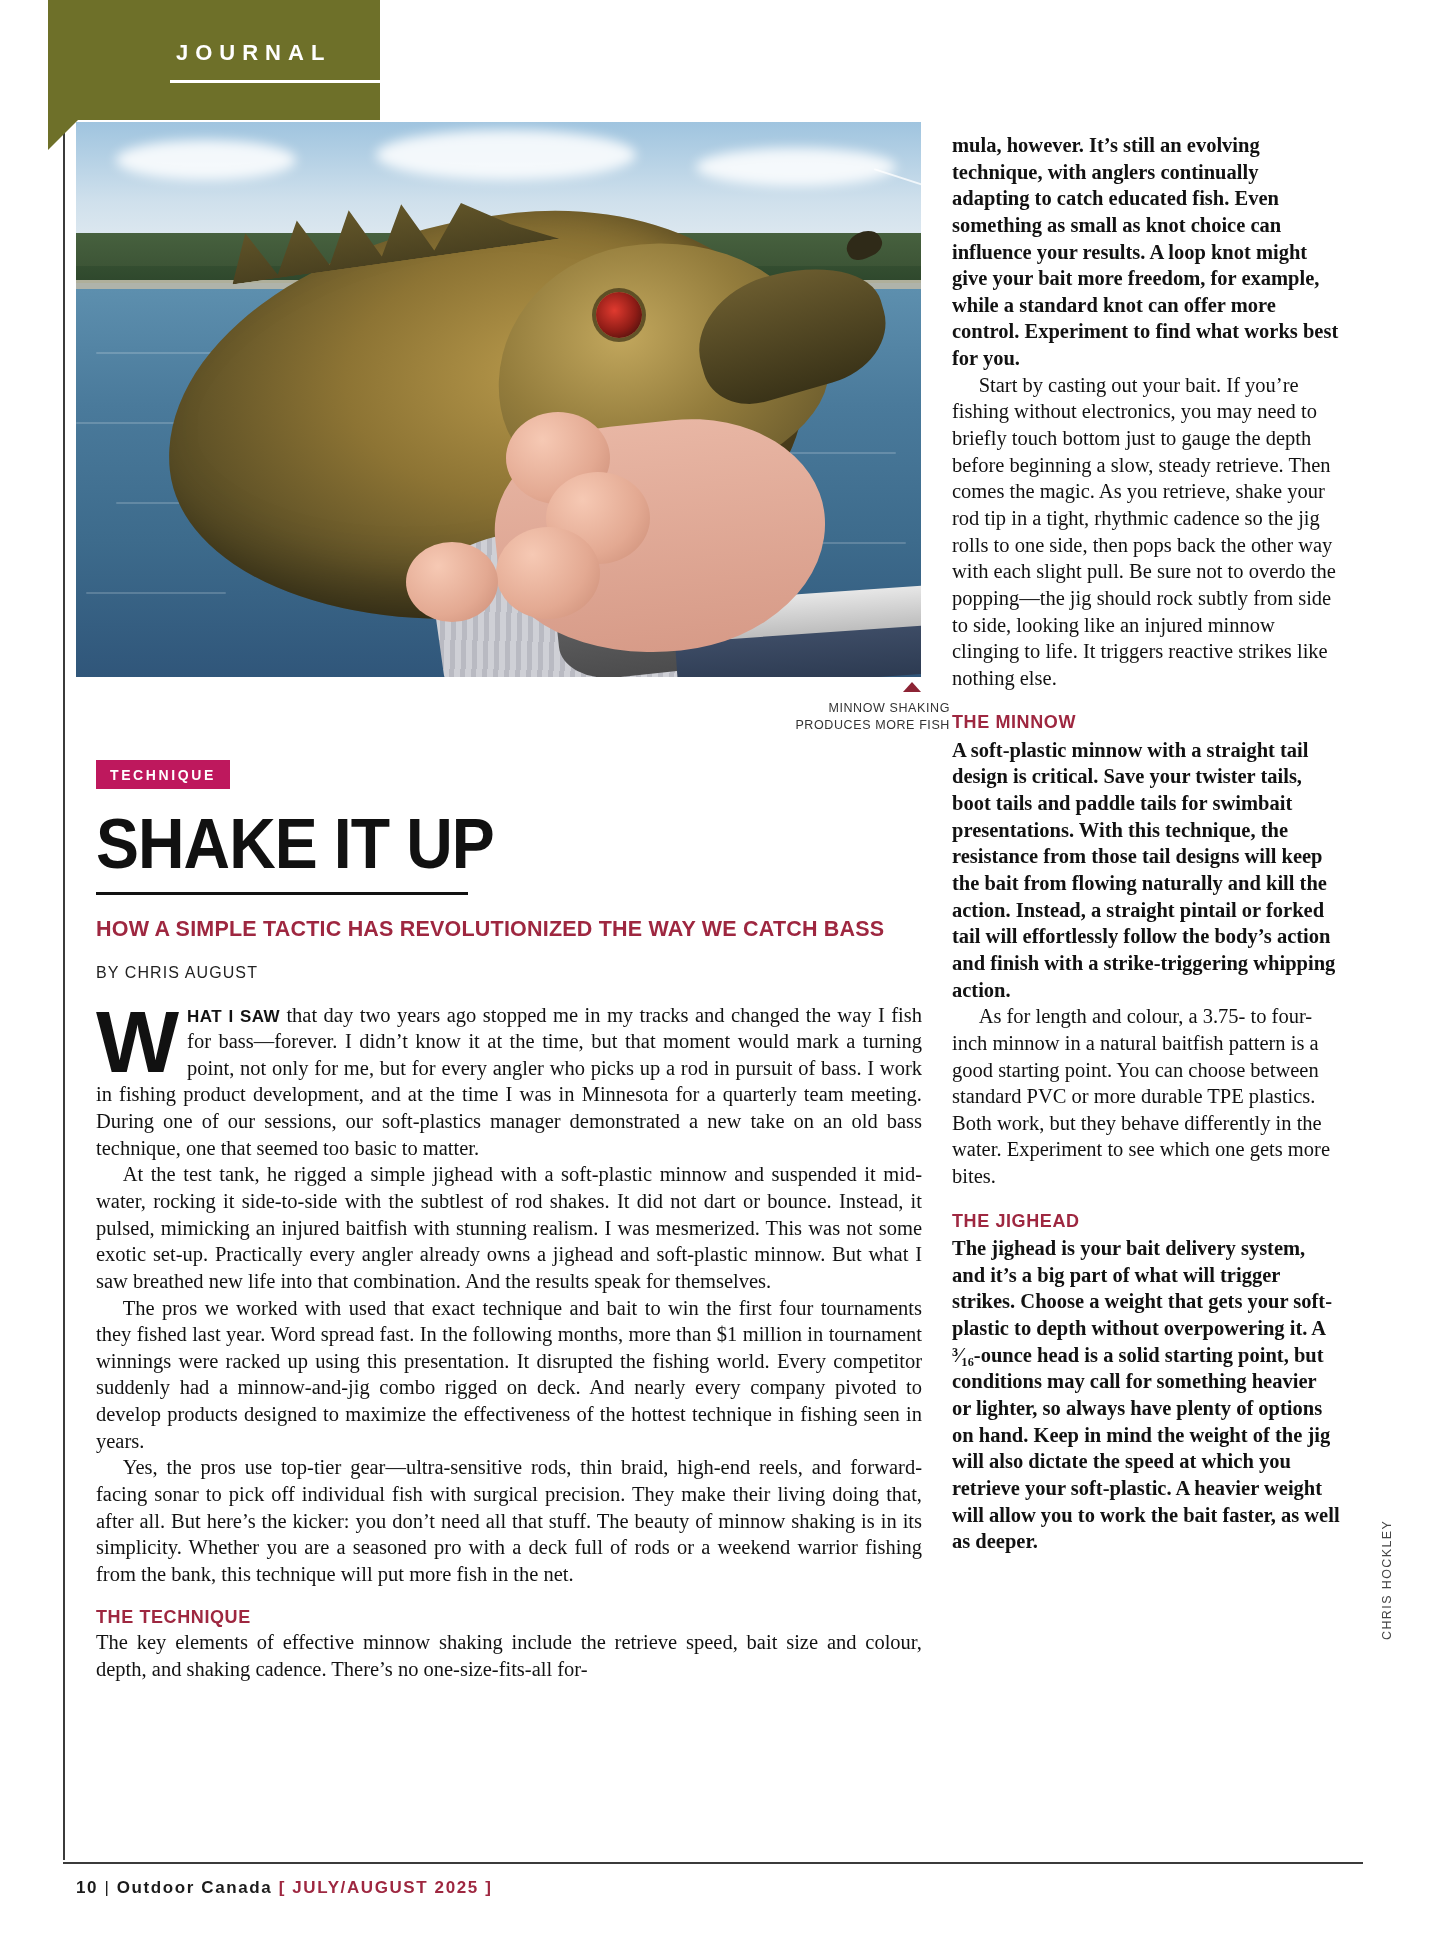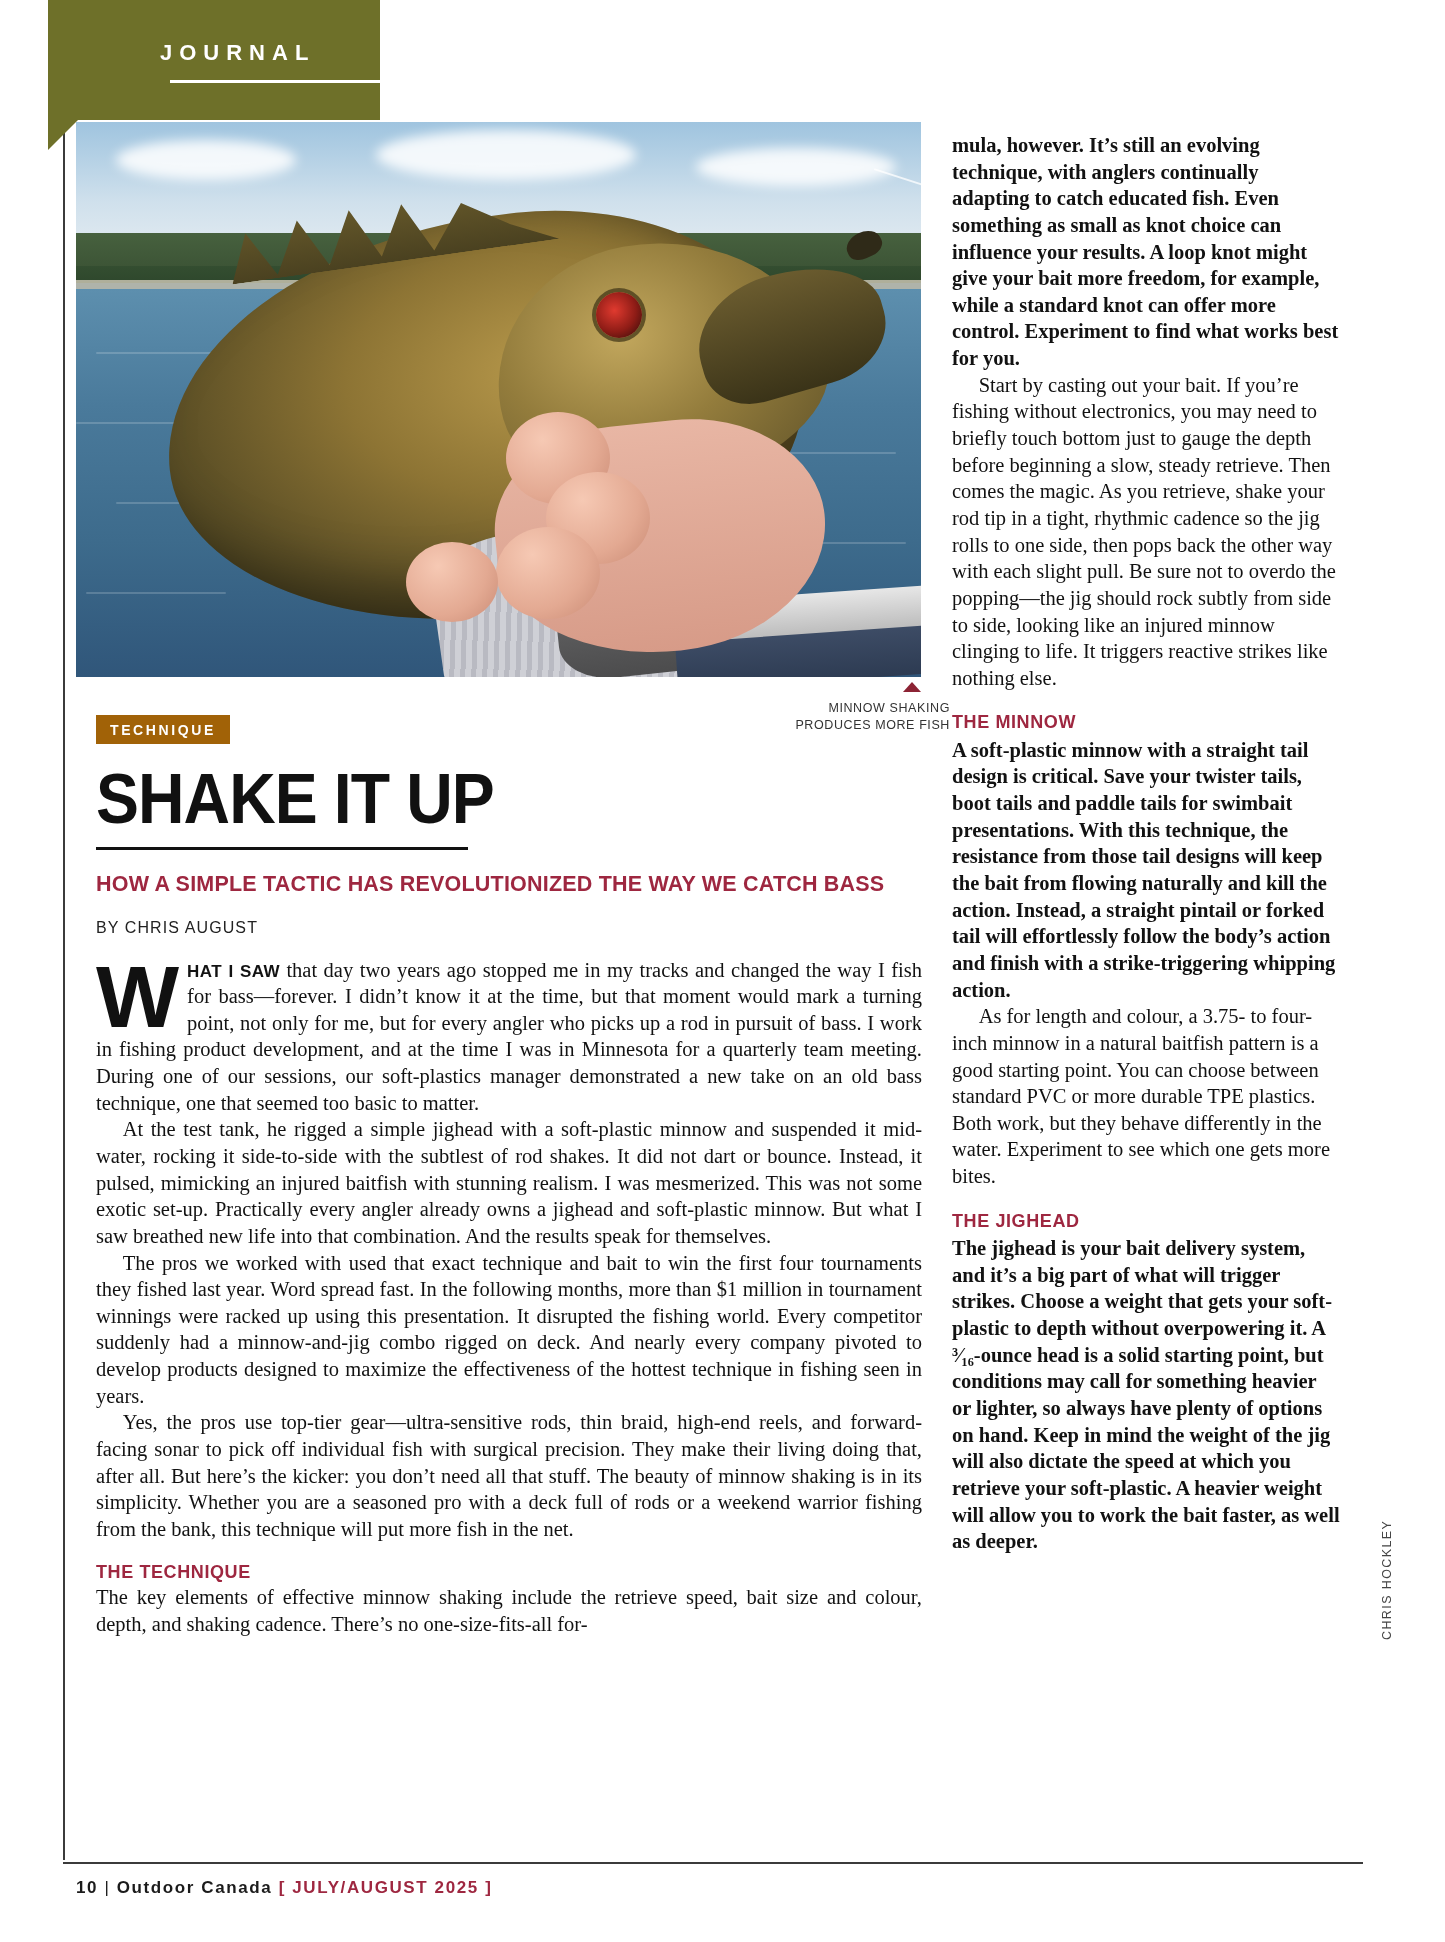--- a/index.html
+++ b/index.html
@@ -21,21 +21,21 @@
     position: absolute;
     left: 48px;
     top: 0;
     width: 332px;
     height: 120px;
     background: #6e7029;
     z-index: 5;
   }
   .journal-tab .jlabel {
     position: absolute;
-    left: 112px;
+    left: 128px;
     top: 40px;
     font-family: "Liberation Sans", sans-serif;
     font-weight: bold;
     font-size: 22px;
     letter-spacing: 7px;
     color: #ffffff;
   }
   .journal-tab .jrule {
     position: absolute;
     left: 122px;
@@ -203,27 +203,28 @@
 
   
   .left-col {
     position: absolute;
     left: 96px;
     top: 715px;
     width: 826px;
   }
   .kicker {
     display: inline-block;
-    background: #a16207;
+    background: #be185d;
     color: #fff;
     font-family: "Liberation Sans", sans-serif;
     font-weight: bold;
     font-size: 14px;
     letter-spacing: 2.6px;
     padding: 7px 14px 6px 14px;
+    margin-top: 45px;
   }
   .headline {
     margin: 22px 0 0 0;
     font-family: "Liberation Sans", sans-serif;
     font-weight: bold;
     font-size: 70px;
     line-height: .95;
     letter-spacing: -1px;
     color: #111;
     transform: scaleX(.92);

